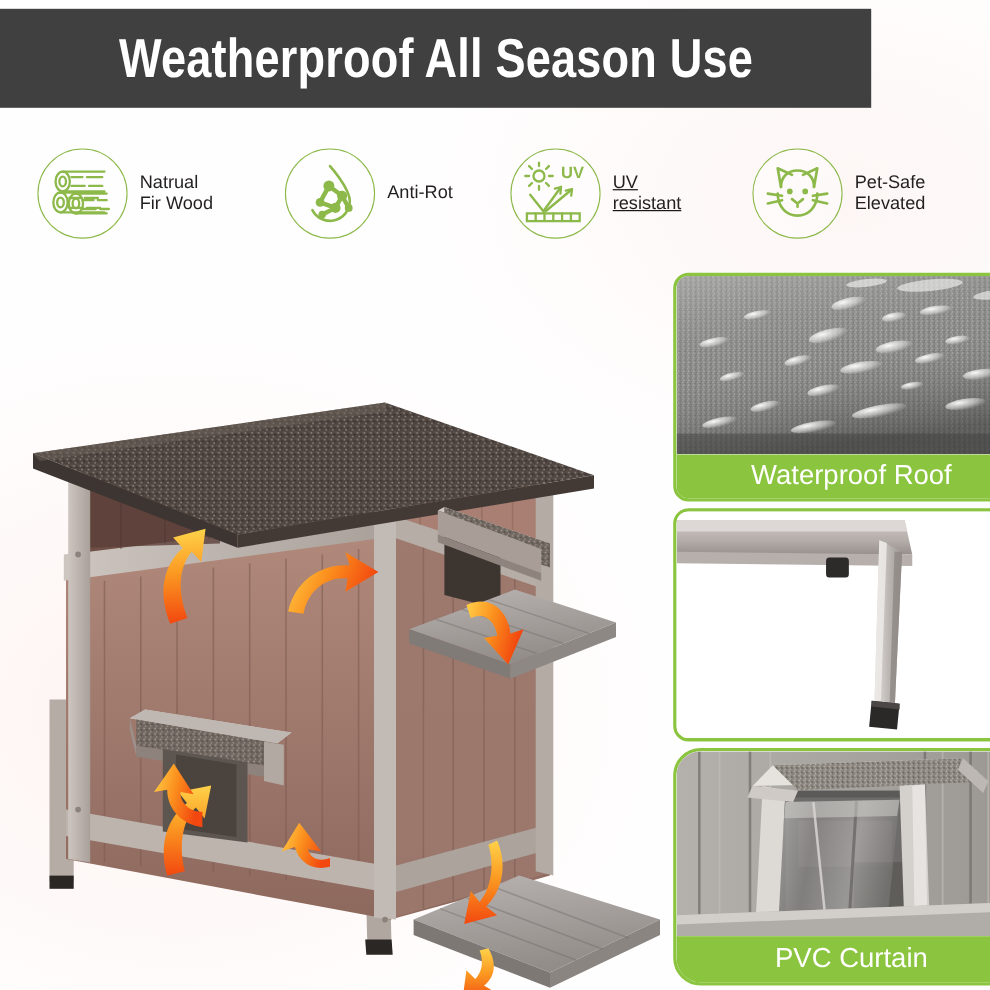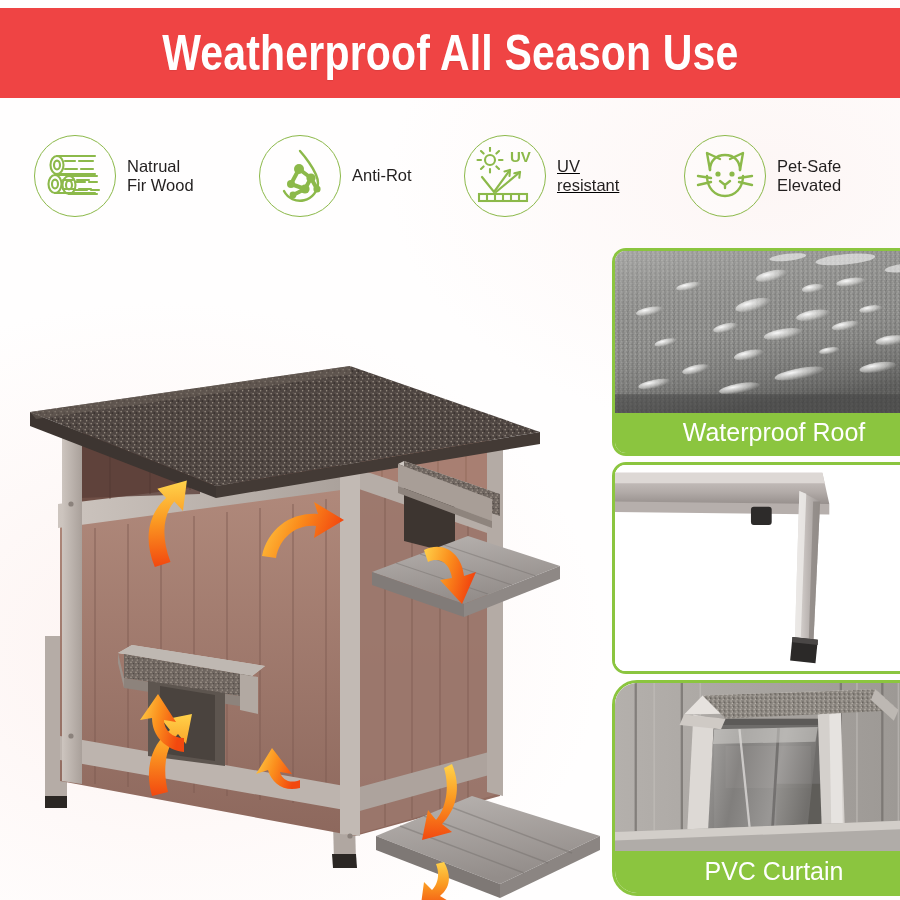--- a/index.html
+++ b/index.html
@@ -14,22 +14,22 @@
   .bg-tint {
     position:absolute; inset:0;
     background:
       radial-gradient(ellipse 70% 55% at 18% 72%, #fdf3f1 0%, rgba(253,243,241,0) 70%),
       radial-gradient(ellipse 60% 40% at 85% 20%, #fdf6f5 0%, rgba(255,255,255,0) 70%),
       #fffefe;
   }
 
   
   .banner {
-    position:absolute; left:0; top:8px; width:900px; height:90px;
-    background:#ef4444;
+    position:absolute; left:0; top:8px; width:792px; height:90px;
+    background:#404040;
     display:flex; align-items:center; justify-content:center;
   }
   .banner-title {
     color:#ffffff;
     font-size:50px;
     font-weight:bold;
     letter-spacing:0.2px;
     transform:scaleX(0.82);
     transform-origin:center;
     white-space:nowrap;

